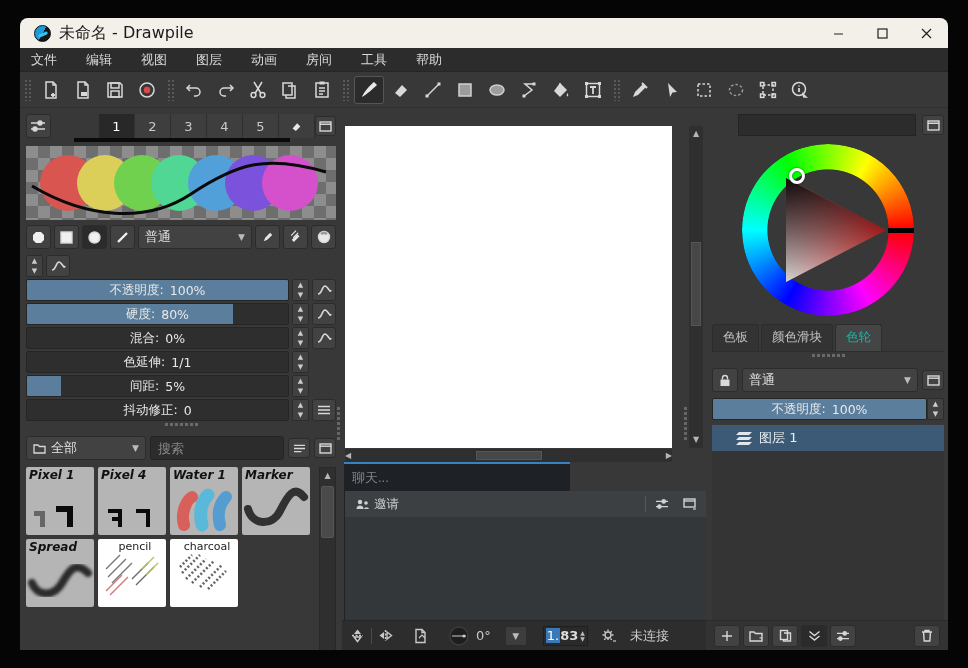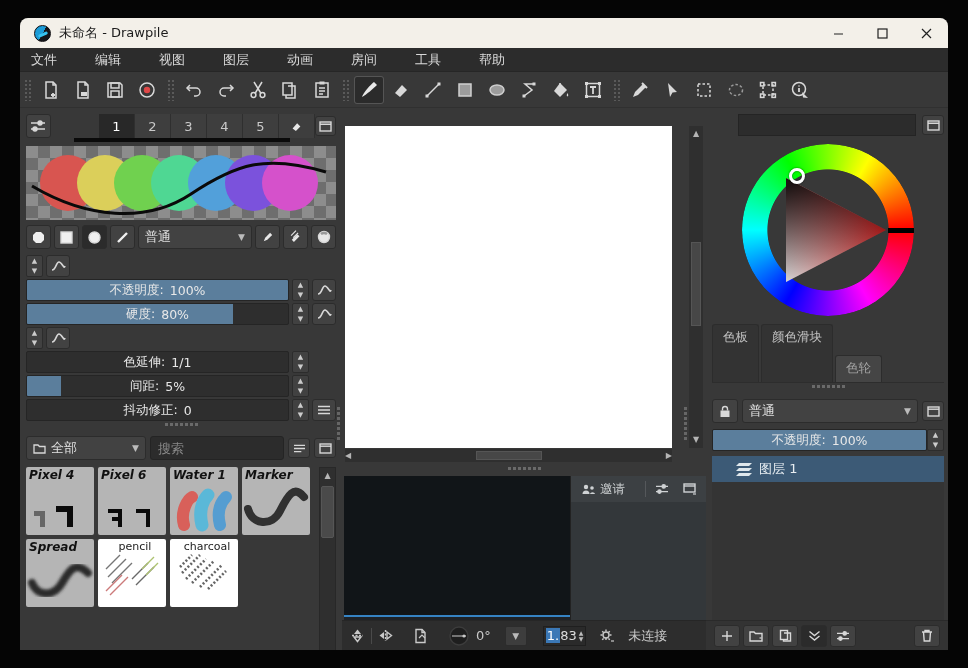--- a/index.html
+++ b/index.html
@@ -5,27 +5,27 @@
   * { margin:0; padding:0; box-sizing:border-box; }
   html,body { width:968px; height:668px; background:#000; overflow:hidden;
     font-family:"DejaVu Sans","Liberation Sans",sans-serif; font-size:13px; }
   .screen { position:relative; width:968px; height:668px; background:#050505; }
   .window { position:absolute; left:20px; top:18px; width:928px; height:632px; background:#383838; border-radius:8px 8px 0 0; overflow:hidden; }
 
   
   .titlebar { position:absolute; left:0; top:0; width:100%; height:30px; background:#f3f0e9; display:flex; align-items:center; color:#1b1b1b; }
   .app-logo { width:17px; height:17px; border-radius:50%; margin:0 8px 0 14px; background:conic-gradient(from 210deg,#1b9bd7 0 50%,#15161a 0); border:1px solid #0d0d10; position:relative; }
   .app-logo:after{ content:""; position:absolute; left:3px; top:7px; width:10px; height:3px; background:#35c2ef; transform:rotate(-25deg); border-radius:2px;}
-  .title-text { font-size:13px; }
+  .title-text { font-size:16px; }
   .win-controls { margin-left:auto; display:flex; height:100%; }
   .win-btn { width:44px; height:100%; display:flex; align-items:center; justify-content:center; color:#222; font-size:14px; }
   .win-btn svg { display:block; }
 
   
-  .menubar { position:absolute; left:0; top:30px; width:100%; height:24px; background:#2c2c2c; display:flex; align-items:center; gap:16px; color:#d9d9d9; border-bottom:1px solid #262626;}
+  .menubar { position:absolute; left:0; top:30px; width:100%; height:24px; background:#2c2c2c; display:flex; align-items:center; gap:7px; color:#d9d9d9; border-bottom:1px solid #262626;}
   .menu-item { padding:0 11px; font-size:13px; height:100%; display:flex; align-items:center; }
 
   
   .toolbar { position:absolute; left:0; top:54px; width:100%; height:36px; background:#383838; display:flex; align-items:center; border-bottom:1px solid #303030; }
   .tb-handle { width:7px; height:22px; margin:0 4px; background-image:radial-gradient(#5a5a5a 34%, transparent 36%); background-size:4px 4px; }
   .tb-btn { width:30px; height:28px; display:flex; align-items:center; justify-content:center; border-radius:3px; margin:0 1px; }
   .tb-btn.selected { background:#2b2b2b; box-shadow:inset 0 0 0 1px #555; }
   .tb-btn svg { stroke:#d8d8d8; fill:none; stroke-width:1.5; }
 
   
@@ -76,58 +76,58 @@
 
   
   .center-col { position:absolute; left:322px; top:90px; width:364px; height:542px; background:#383838; }
   .canvas-area { position:absolute; left:1px; top:0; width:363px; height:358px; }
   .canvas { position:absolute; left:2px; top:18px; width:327px; height:322px; background:#fff; }
   .canvas-vscroll { position:absolute; right:3px; top:18px; width:14px; height:322px; background:#2f2f2f; display:flex; flex-direction:column; align-items:center; }
   .canvas-vscroll .thumb { width:10px; height:84px; background:#474747; border:1px solid #555; margin-top:100px; }
   .canvas-hscroll { position:absolute; left:2px; bottom:4px; width:327px; height:13px; background:#2f2f2f; display:flex; align-items:center; }
   .canvas-hscroll .thumb { width:66px; height:9px; background:#474747; border:1px solid #555; margin-left:125px; }
   .chat-splitter { position:absolute; left:0; top:358px; width:100%; height:4px; background:#383838; }
-  .chat-area { position:absolute; left:2px; top:368px; width:362px; height:168px; display:flex; }
+  .chat-area { position:absolute; left:2px; top:354px; width:362px; height:168px; display:flex;flex-direction:column; }
   .chat-left { width:226px; background:#111518; display:flex; flex-direction:column; }
   .chat-msgs { flex:1; }
   .chat-input { height:29px; background:#1e2227; border-top:2px solid #3583c4; display:flex; align-items:center; padding:0 8px; }
   .chat-input input { background:transparent; border:none; outline:none; color:#ccc; width:100%; font-size:13px; }
   .chat-input input::placeholder { color:#7d848a; }
   .userlist { flex:1; background:#33373a; border-left:1px solid #222; display:flex; flex-direction:column; }
   .userlist-top { height:26px; display:flex; align-items:center; gap:4px; padding:2px 4px; background:#3c4043; }
   .invite-btn { height:21px; display:flex; align-items:center; gap:4px; padding:0 7px; color:#cfd2d4; font-size:12.5px; border-radius:3px; }
   .invite-btn svg { stroke:#cfd2d4; fill:#cfd2d4; stroke-width:0; }
   .ul-sep { width:1px; height:16px; background:#55585b; margin-left:auto; }
   .ul-btn { width:24px; height:21px; display:flex; align-items:center; justify-content:center; }
   .ul-btn svg { stroke:#cfd2d4; fill:none; stroke-width:1.4; }
   .statusbar-real { position:absolute; left:0; bottom:0; width:100%; height:30px; background:#2d2d2d; display:flex; align-items:center; gap:6px; padding:0 8px; color:#c9c9c9; border-top:1px solid #262626; }
   .sb-icon svg { stroke:#c9c9c9; fill:none; stroke-width:1.4; display:block; }
   .sb-sep { width:1px; height:16px; background:#4a4a4a; }
   .zoom-spin { display:flex; align-items:center; background:#2a2a2a; border:1px solid #1f1f1f; height:20px; padding:0 2px; }
   .zoom-sel { background:#3b78b6; color:#fff; padding:0 1px; }
-  .zoom-rest { color:#ddd; }
+  .zoom-rest { color:#ddd;font-weight:bold; }
   .zoom-arrows { display:flex; flex-direction:column; margin-left:2px; }
   .zoom-arrows span { font-size:6px; color:#bbb; line-height:6px; }
   .sb-drop { width:22px; height:20px; background:#3d3d3d; border:1px solid #2c2c2c; border-radius:2px; color:#bbb; font-size:9px; display:flex; align-items:center; justify-content:center;}
 
   
   .right-dock { left:686px; top:90px; width:242px; height:542px; padding:4px 4px 0 6px; }
   .color-input-row { display:flex; align-items:center; gap:6px; height:26px; }
   .hex-input { flex:1; margin-left:26px; height:22px; background:#2c2c2c; border:1px solid #242424; }
   .wheel-wrap { position:relative; height:176px; margin-top:4px; }
   .hue-ring { position:absolute; left:50%; top:50%; transform:translate(-50%,-50%); width:172px; height:172px; border-radius:50%;
     background:conic-gradient(from 90deg, #f00, #f0f, #00f, #0ff, #0f0, #ff0, #f00);
     -webkit-mask:radial-gradient(circle closest-side, transparent 70%, #000 71%);
     mask:radial-gradient(circle closest-side, transparent 70%, #000 71%); }
   .hue-marker { position:absolute; left:50%; top:50%; width:26px; height:5px; background:#000; transform:translate(60px,-2px); }
   .tri-svg { position:absolute; left:50%; top:50%; transform:translate(-50%,-50%); }
   .hue-cursor { position:absolute; left:50%; top:50%; width:16px; height:16px; border:3px solid #fff; border-radius:50%; transform:translate(-39px,-62px); box-shadow:0 0 2px rgba(0,0,0,.7), inset 0 0 2px rgba(0,0,0,.7); }
   .color-tabs { display:flex; gap:2px; margin-top:6px; border-bottom:1px solid #2d2d2d; }
   .color-tab { padding:4px 10px 5px; background:#333; color:#c2c2c2; border:1px solid #2c2c2c; border-bottom:none; border-radius:3px 3px 0 0; font-size:12.5px; }
-  .color-tab.active { background:#454545; color:#a3a3a3;margin-top:31px; }
+  .color-tab.active { background:#454545; color:#14b8a6; }
   .layer-controls { display:flex; gap:4px; align-items:center; margin-top:10px; }
   .lock-btn { width:26px; height:24px; }
   .layer-opacity-row { display:flex; margin-top:6px; }
   .layer-opacity-row .groove { height:22px; }
   .layer-list { margin-top:5px; height:196px; background:#343434; }
   .layer-row { height:26px; background:#3c5a76; display:flex; align-items:center; gap:7px; padding-left:24px; color:#e8eef2; }
   .layer-row svg { display:block; }
   .rd-bottom { position:absolute; left:0; bottom:0; width:100%; height:30px; background:#333; display:flex; align-items:center; gap:3px; padding:0 8px; border-top:1px solid #2a2a2a; }
   .rd-btn { width:26px; height:22px; }
   .rd-trash { margin-left:auto; }
@@ -456,20 +456,27 @@
               <span>▲</span>
               <span>▼</span>
             </div>
         <div class="small-btn curve-btn">
               <svg width="15" height="12" viewBox="0 0 15 12">
                 <path d="M1 10 C5 10 5 2 8 2 S13 10 14 6"></path>
               </svg>
             </div>
       </div>
       <div class="slider-row">
+        <div class="groove">
+          <div class="fill" style="width: 0%;"></div>
+          <div class="txt">
+                <span>混合:</span>
+                <span>0%</span>
+              </div>
+        </div>
         <div class="spin">
               <span>▲</span>
               <span>▼</span>
             </div>
         <div class="small-btn curve-btn">
               <svg width="15" height="12" viewBox="0 0 15 12">
                 <path d="M1 10 C5 10 5 2 8 2 S13 10 14 6"></path>
               </svg>
             </div>
       </div>
@@ -544,28 +551,28 @@
             </svg>
           </div>
     </div>
 
     <div class="brush-grid">
       <div class="brush-cell">
         <svg width="68" height="68" shape-rendering="crispEdges">
               <path d="M8 46 h8 v14" stroke="#666" stroke-width="5" fill="none"></path>
               <path d="M30 42 h14 v18" stroke="#0a0a0a" stroke-width="6" fill="none"></path>
             </svg>
-        <div class="brush-name">Pixel 4</div>
+        <div class="brush-name">Pixel 1</div>
       </div>
       <div class="brush-cell">
         <svg width="68" height="68" shape-rendering="crispEdges">
               <path d="M10 44 h12 v16 M14 52 h6" stroke="#0a0a0a" stroke-width="4" fill="none"></path>
               <path d="M38 44 h12 v16" stroke="#0a0a0a" stroke-width="4" fill="none"></path>
             </svg>
-        <div class="brush-name">Pixel 6</div>
+        <div class="brush-name">Pixel 4</div>
       </div>
       <div class="brush-cell">
         <svg width="68" height="68">
               <g stroke-linecap="round" fill="none">
                 <path d="M14 58 C10 44 18 32 22 30" stroke="#d8605a" stroke-width="12"></path>
                 <path d="M32 58 C28 42 34 32 38 28" stroke="#5ab8d8" stroke-width="13"></path>
                 <path d="M50 58 C46 42 52 34 56 30" stroke="#4a9ad4" stroke-width="12" opacity=".9"></path>
               </g>
             </svg>
         <div class="brush-name">Water 1</div>

